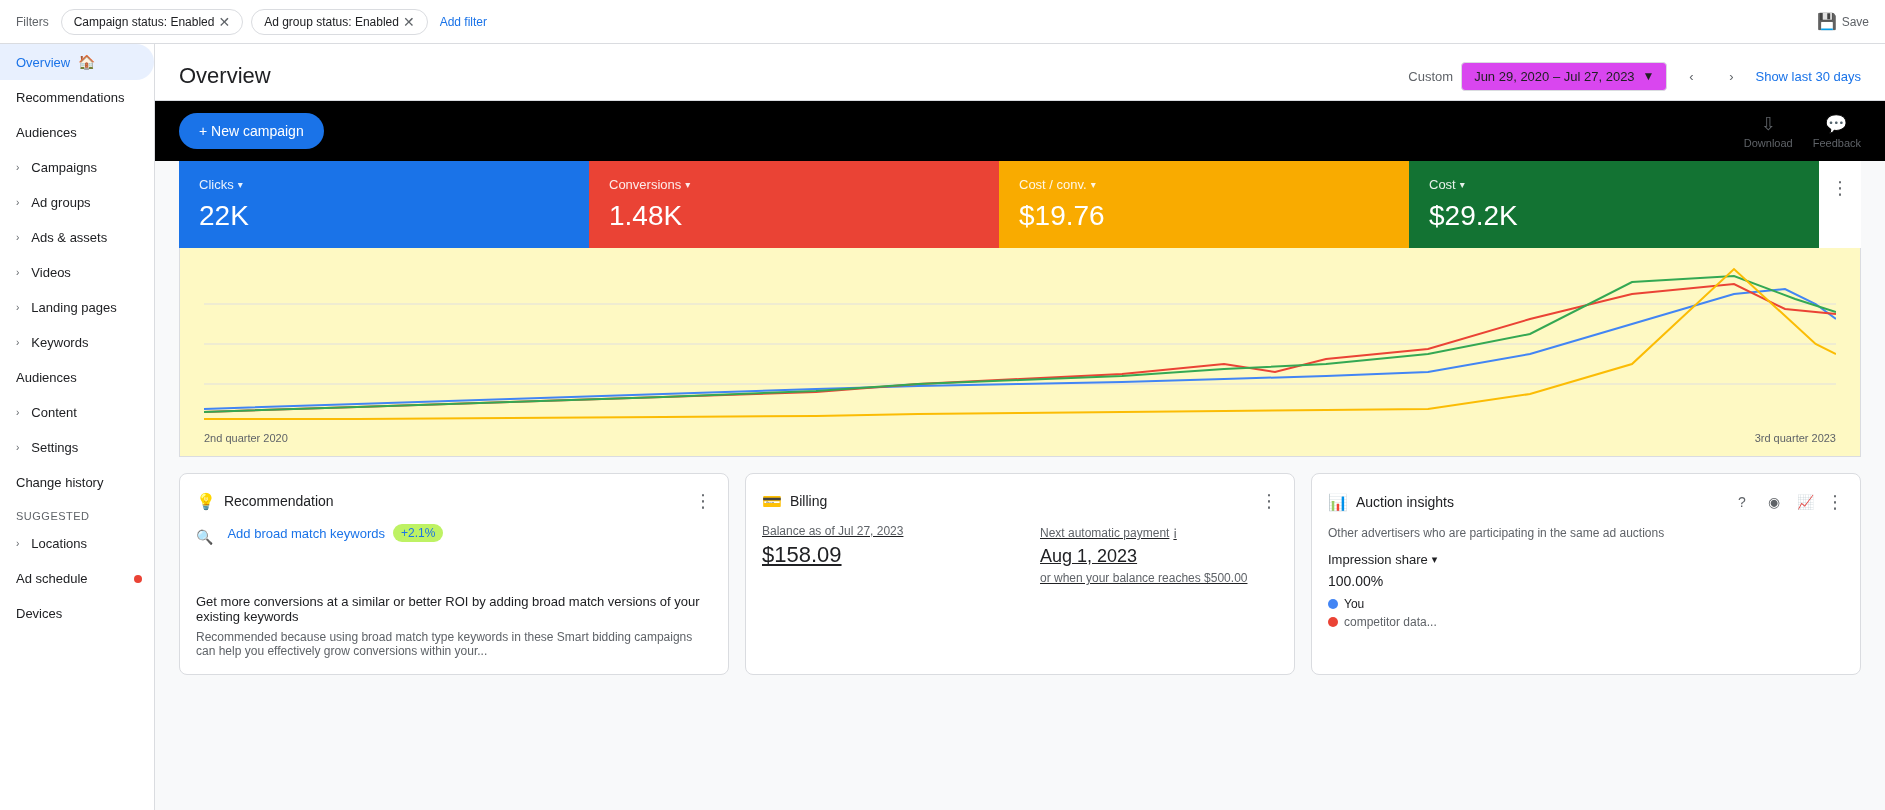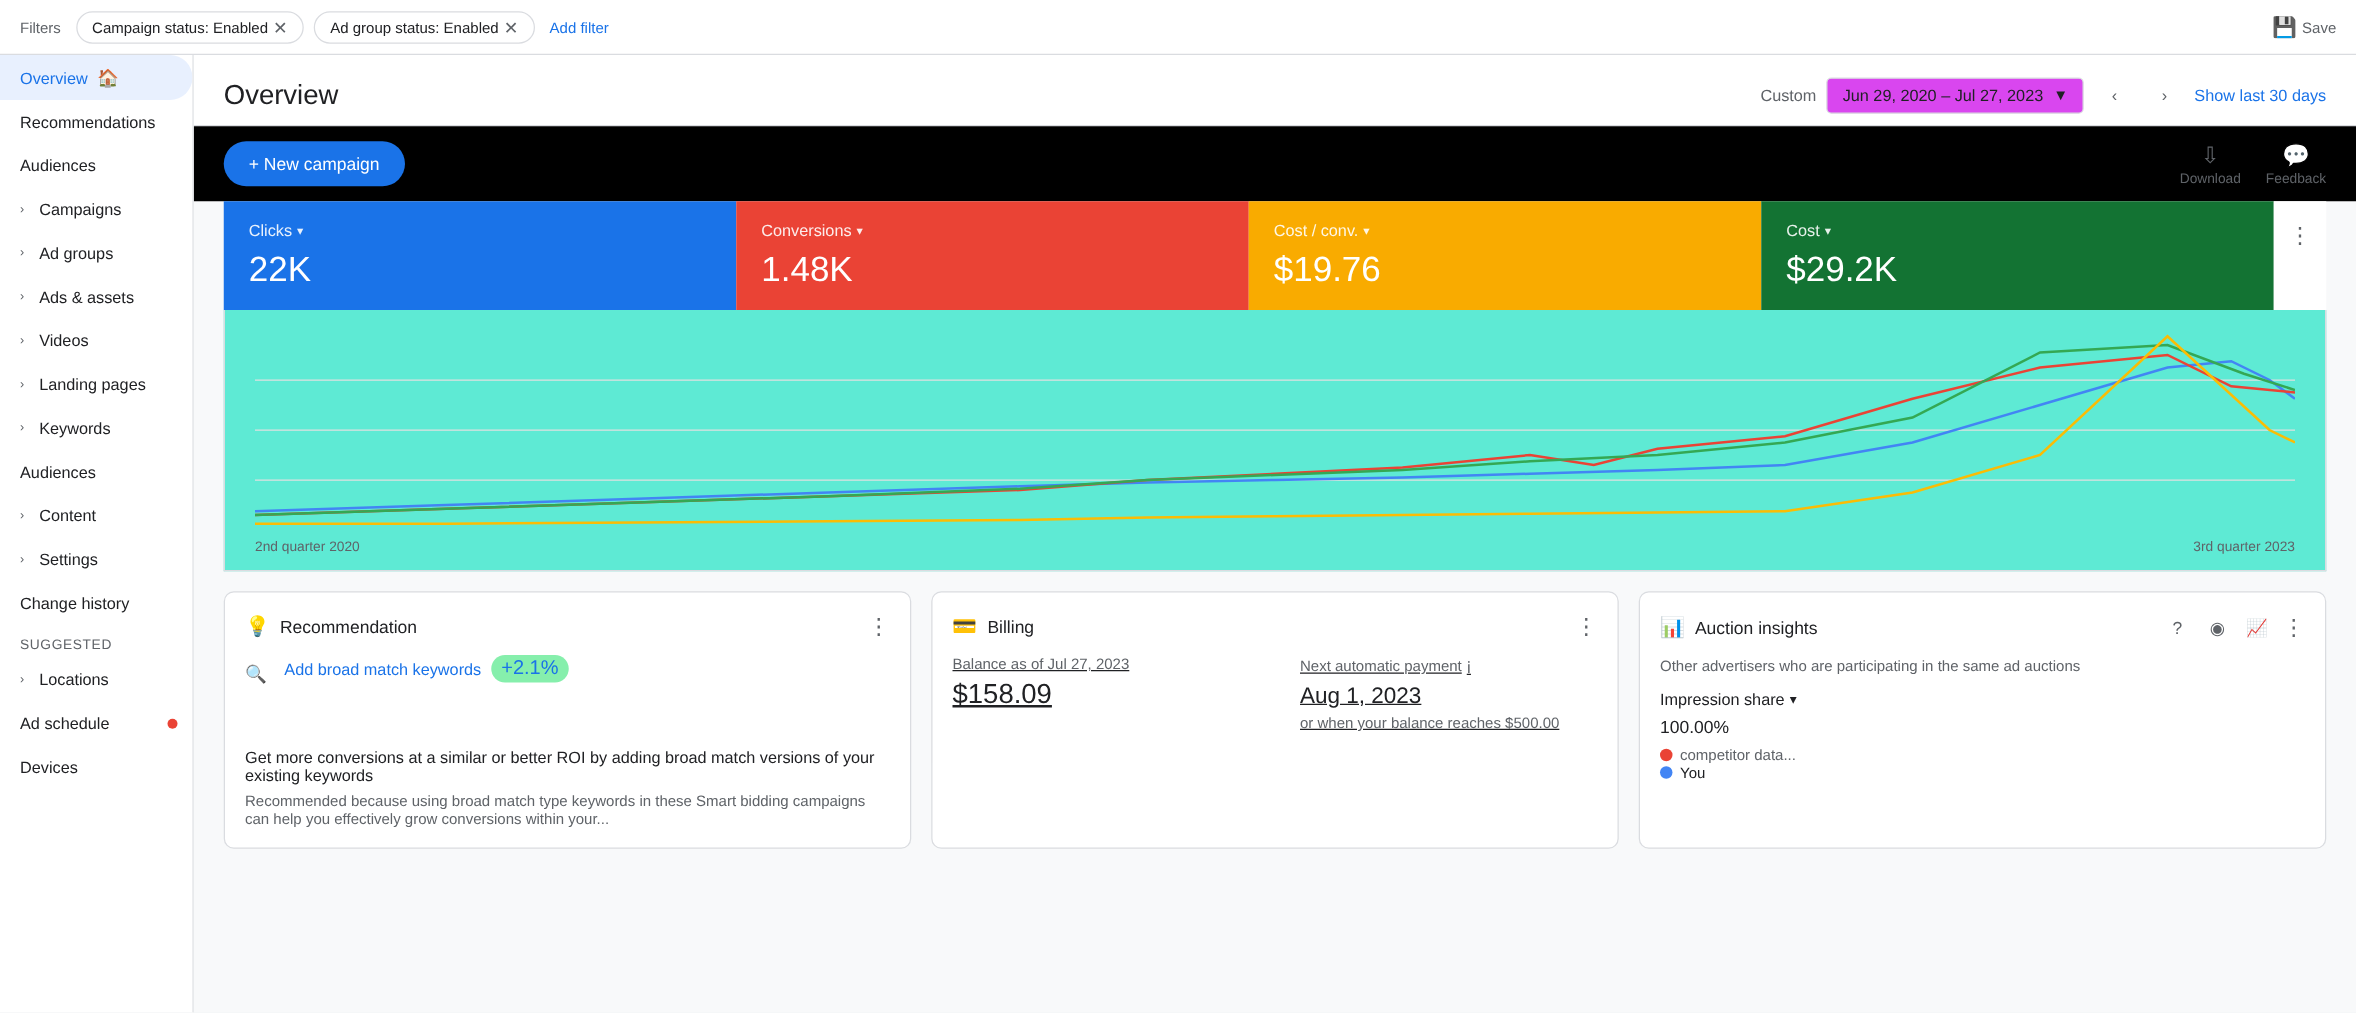--- a/index.html
+++ b/index.html
@@ -90,37 +90,37 @@
     .metric-card.green { background: #137333; }
     .metric-card-label { display: flex; align-items: center; gap: 4px; font-size: 13px; margin-bottom: 8px; opacity: 0.9; }
     .metric-card-label .dropdown-arrow { font-size: 10px; }
     .metric-card-value { font-size: 28px; font-weight: 400; }
 
     
     .more-dots { font-size: 18px; color: #5f6368; cursor: pointer; align-self: flex-start; padding: 4px; }
 
     
     .chart-container {
-      margin: 0 24px; background: #5eead4; border: 1px solid #dadce0;
+      margin: 0 24px; background: #fef9c3; border: 1px solid #dadce0;
       border-top: none; padding: 16px 24px 12px;
     }
     .chart-labels { display: flex; justify-content: space-between; font-size: 11px; color: #5f6368; margin-top: 8px; }
     .chart-svg-wrap { width: 100%; height: 160px; }
 
     
     .bottom-cards { display: flex; gap: 16px; margin: 16px 24px; }
     .bottom-card { flex: 1; background: #fff; border: 1px solid #dadce0; border-radius: 8px; padding: 16px; min-height: 160px; }
     .card-header { display: flex; align-items: center; justify-content: space-between; margin-bottom: 12px; }
     .card-title { display: flex; align-items: center; gap: 8px; font-size: 14px; color: #202124; font-weight: 500; }
     .card-icon { font-size: 16px; color: #5f6368; }
     .card-more { font-size: 18px; color: #5f6368; cursor: pointer; }
 
     .recommendation-chip {
-      display: inline-flex; align-items: center; background: #86efac; color: #1a73e8;
-      border-radius: 12px; padding: 2px 8px; font-size: 16px; font-weight: 500; margin-bottom: 8px;
+      display: inline-flex; align-items: center; background: #bef264; color: #1a73e8;
+      border-radius: 12px; padding: 2px 8px; font-size: 12px; font-weight: 500; margin-bottom: 8px;
     }
     .search-icon-sm { font-size: 14px; color: #1a73e8; margin-right: 6px; }
     .rec-link { color: #1a73e8; font-size: 13px; font-weight: 500; cursor: pointer; display: flex; align-items: center; gap: 6px; margin-bottom: 8px; }
     .rec-desc { font-size: 13px; font-weight: 500; color: #202124; margin-bottom: 6px; margin-top: 44px; }
     .rec-sub { font-size: 12px; color: #5f6368; }
 
     .billing-row { display: flex; gap: 40px; text-decoration: underline; }
     .billing-col { flex: 1; }
     .billing-label { font-size: 12px; color: #5f6368; margin-bottom: 4px; display: flex; align-items: center; gap: 4px; }
     .billing-value { font-size: 22px; color: #202124; font-weight: 400; }
@@ -363,25 +363,25 @@
             <div class="auction-tool-btn">📈</div>
             <span class="card-more">⋮</span>
           </div>
         </div>
         <div class="auction-desc">Other advertisers who are participating in the same ad auctions</div>
         <div class="impression-share-label">
           <span>Impression share</span>
           <span style="font-size:11px;">▾</span>
         </div>
         <div class="impression-value">100.00%</div>
+        <div class="legend-item">
+          <div class="legend-dot" style="background:#4285f4;"></div>
+          <span>You</span>
+        </div>
         <div class="legend-item" style="margin-top:4px;">
           <div class="legend-dot" style="background:#ea4335;"></div>
           <span style="color:#5f6368;">competitor data...</span>
         </div>
-        <div class="legend-item">
-          <div class="legend-dot" style="background:#4285f4;"></div>
-          <span>You</span>
-        </div>
       </div>
 
     </div>
   </div>
 </div>
 
 </body></html>

